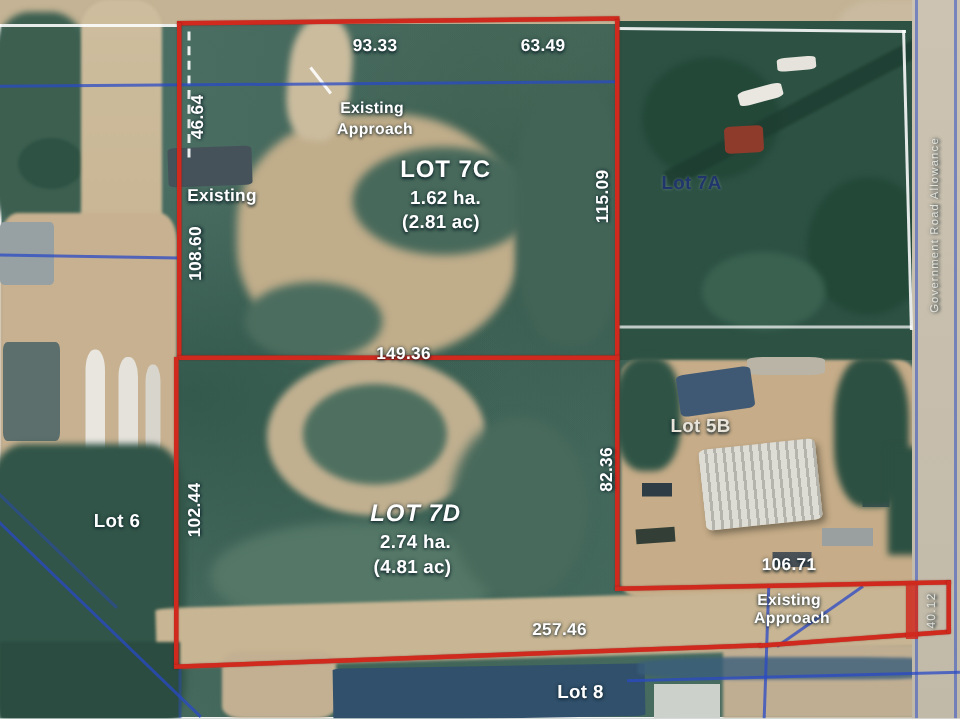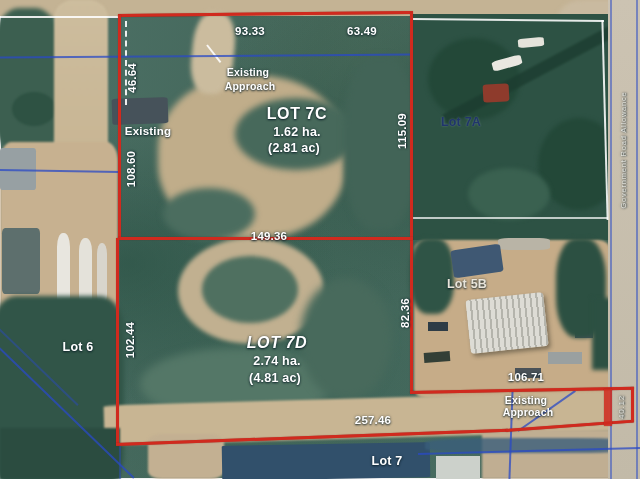--- a/index.html
+++ b/index.html
@@ -148,18 +148,18 @@
   <div class="lbl vert" style="left:130px;top:340px;">102.44</div>
 
   <div class="lbl big" style="left:277px;top:343px;font-style:italic;">LOT 7D</div>
   <div class="lbl area" style="left:277px;top:361px;">2.74 ha.</div>
   <div class="lbl area" style="left:275px;top:378px;">(4.81 ac)</div>
 
   <div class="lbl" style="left:496px;top:377px;margin-left:30px;">106.71</div>
   <div class="lbl small" style="left:526px;top:400px;">Existing</div>
   <div class="lbl small" style="left:528px;top:412px;">Approach</div>
   <div class="lbl" style="left:373px;top:420px;">257.46</div>
-  <div class="lbl lotname" style="left:387px;top:461px;">Lot 7</div>
+  <div class="lbl lotname" style="left:387px;top:461px;">Lot 8</div>
 
   <div class="lbl vert faint" style="left:623px;top:150px;">Government Road Allowance</div>
   <div class="lbl vert faint" style="left:621px;top:407px;font-size:8px;">40.12</div>
 
 </div>
 
 </body></html>

